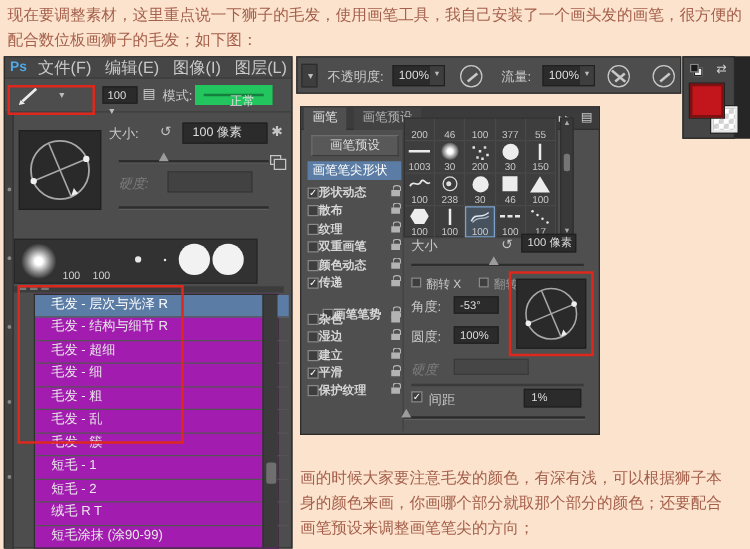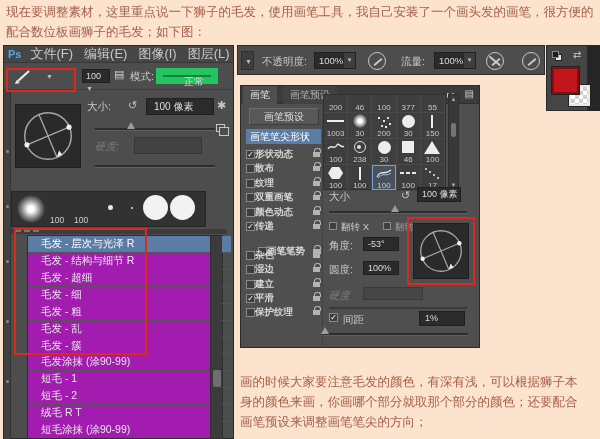--- a/index.html
+++ b/index.html
@@ -191,21 +191,20 @@
   </div>
 
   <div class="plist">
     <div class="prow sel">毛发 - 层次与光泽 R</div>
     <div class="prow">毛发 - 结构与细节 R</div>
     <div class="prow">毛发 - 超细</div>
     <div class="prow">毛发 - 细</div>
     <div class="prow">毛发 - 粗</div>
     <div class="prow">毛发 - 乱</div>
     <div class="prow">毛发 - 簇</div>
-    <div class="prow">毛发涂抹 (涂90-99)</div>
     <div class="prow">短毛 - 1</div>
     <div class="prow">短毛 - 2</div>
     <div class="prow">绒毛 R T</div>
     <div class="prow" style="border-bottom:none;">短毛涂抹 (涂90-99)</div>
     <div class="pscroll">
       <div class="pthumb"></div>
     </div>
   </div>
   <div class="redbox" style="left:10px;top:182px;width:133px;height:127px;"></div>
 

